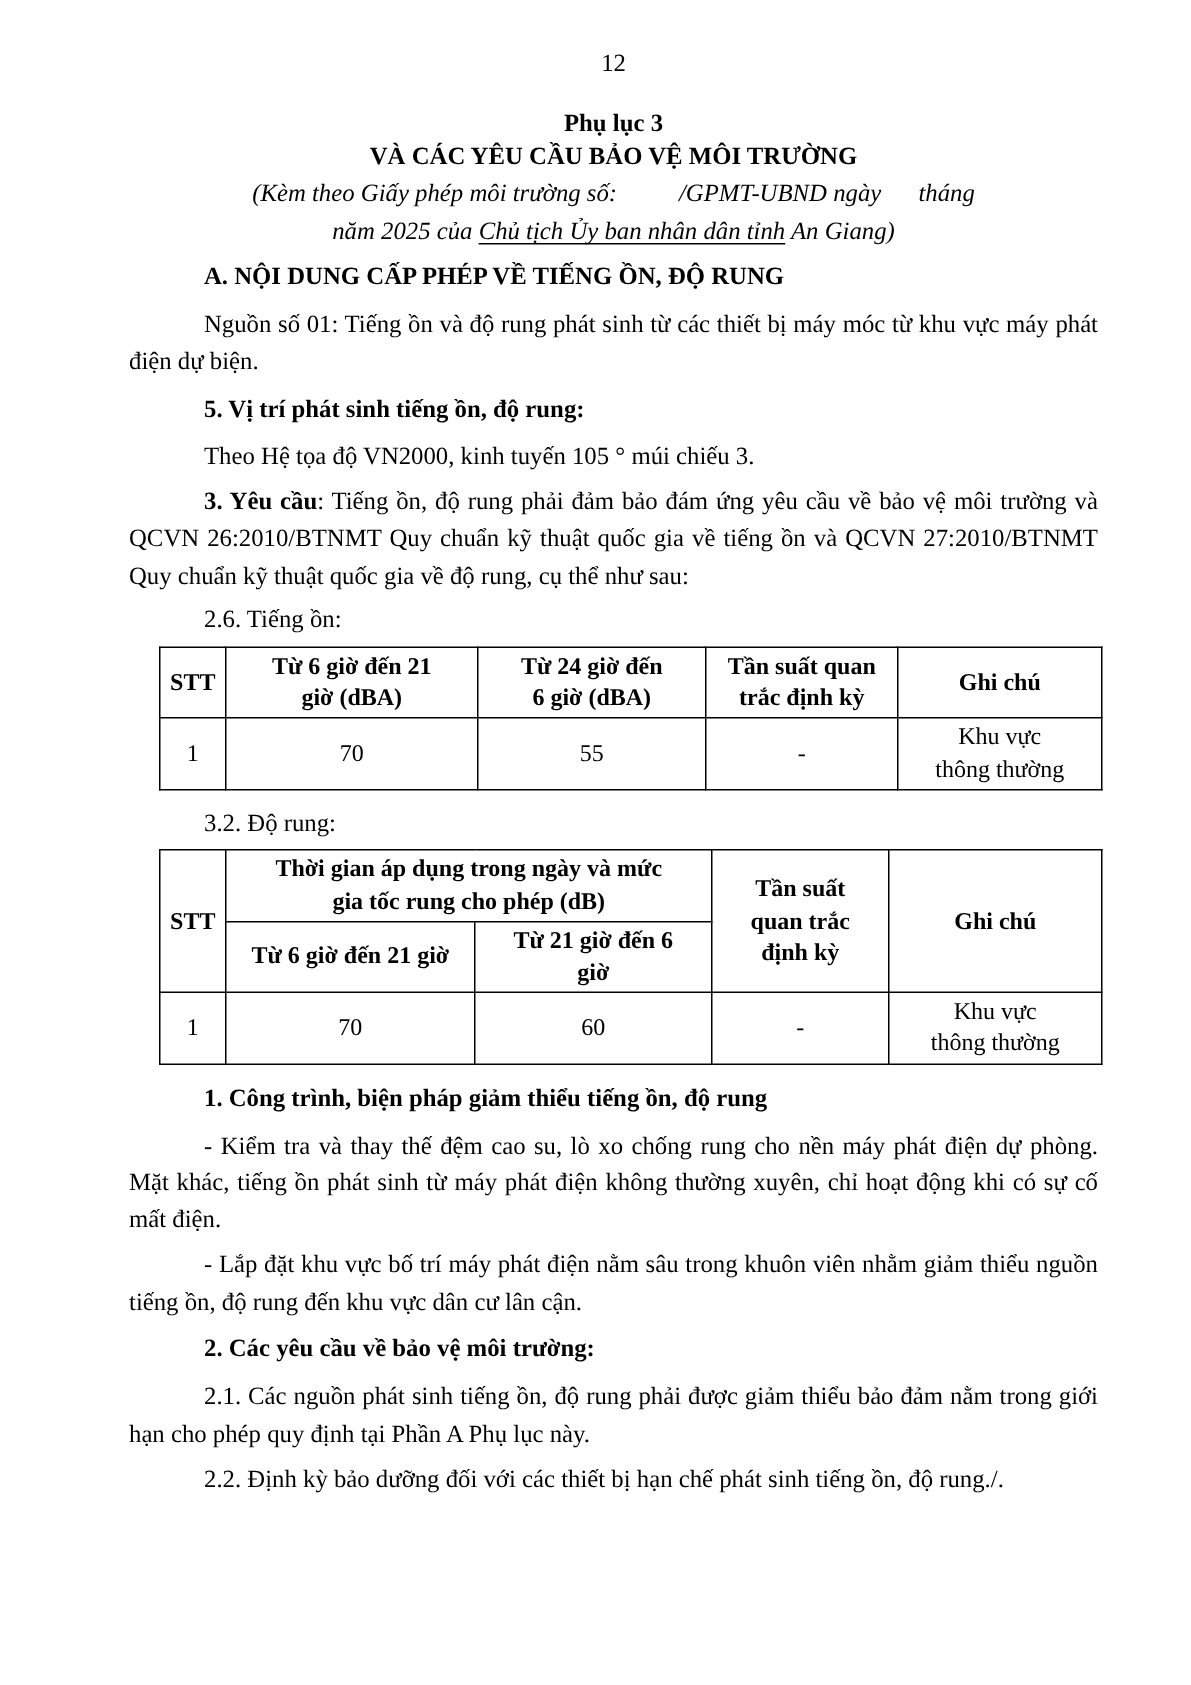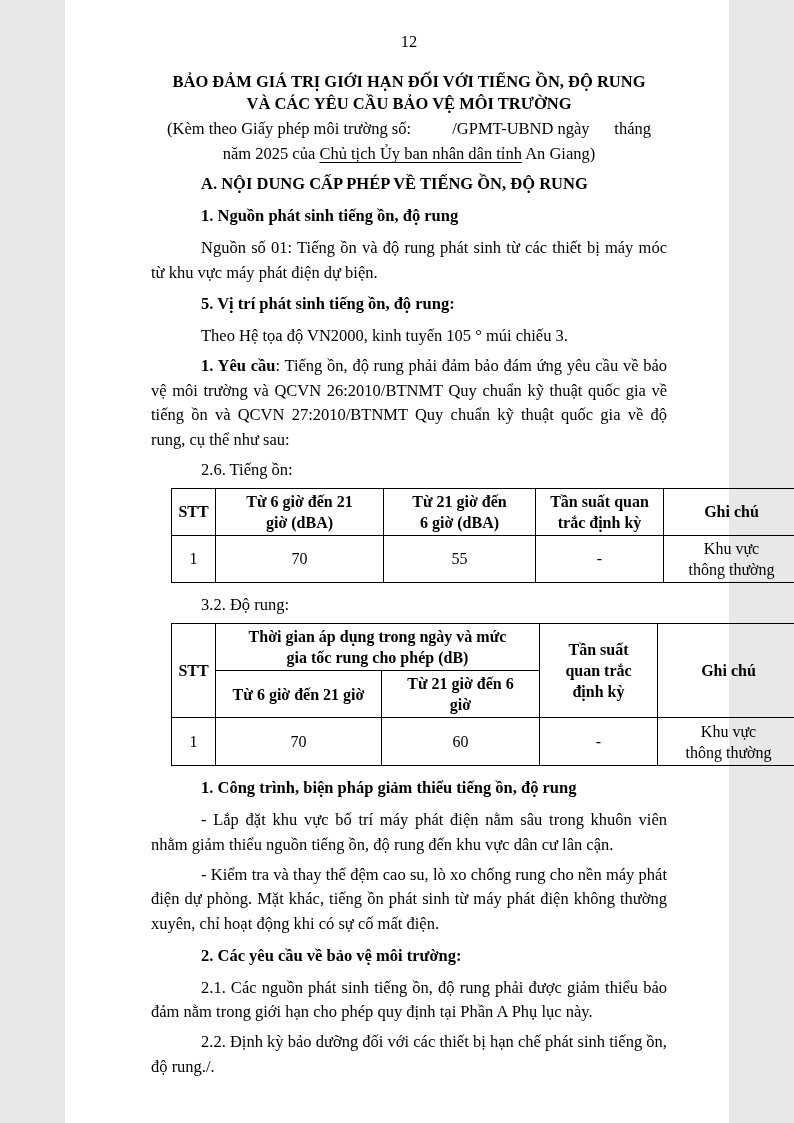--- a/index.html
+++ b/index.html
@@ -1,32 +1,32 @@
 <!DOCTYPE html>
 <html lang="vi"><head>
 <meta charset="utf-8">
 <style>
   html, body { margin: 0; padding: 0; background: #e8e8e8; }
   .page {
     position: relative;
-    width: 664px;
+    width: 794px;
     height: 1123px;
     margin: 0 auto;
     background: #ffffff;
     box-sizing: border-box;
     padding: 30px 62px 40px 86px;
     font-family: "Liberation Serif", "DejaVu Serif", serif;
     font-size: 16.5px;
     line-height: 1.5;
     color: #000;
   }
   .page-number { text-align: center; text-indent: 0; margin: 0 0 16px 0; }
   .bold { font-weight: bold; }
   .doc-head { text-align: center; font-weight: bold; line-height: 1.35; margin: 0; }
-  .doc-note { text-align: center; line-height: 1.4; margin: 2px 0 0 0; white-space: pre-wrap; }
+  .doc-note { text-align: center; font-style: italic; line-height: 1.4; margin: 2px 0 0 0; white-space: pre-wrap; }
   .doc-note .uline { text-decoration: underline; text-underline-offset: 3px; }
   p { margin: 0 0 5px 0; text-align: justify; text-indent: 50px; }
   p.heading { font-weight: bold; margin: 7px 0 7px 0; }
   p.first-heading { }
   table {
     border-collapse: collapse;
     width: 628px;
     margin: 3px 0 10px 20px;
     table-layout: fixed;
     font-size: 16px;
@@ -47,52 +47,51 @@
   .vib-table tr.hdr2 { height: 46px; }
   .vib-table tr.data { height: 48px; }
 </style>
 </head>
 <body>
 
 <div class="page">
 
   <div class="page-number">12</div>
 
-  <div class="doc-head">BẢO ĐẢM GIÁ TRỊ GIỚI HẠN ĐỐI VỚI TIẾNG ỒN, ĐỘ RUNG</div>
+  <div class="doc-head">Phụ lục 3</div>
   <div class="doc-head">VÀ CÁC YÊU CẦU BẢO VỆ MÔI TRƯỜNG</div>
 
   <div class="doc-note">(Kèm theo Giấy phép môi trường số:          /GPMT-UBND ngày      tháng</div>
   <div class="doc-note"><span>năm 2025 của </span><span class="uline">Chủ tịch Ủy ban nhân dân tỉnh</span><span> An Giang)</span></div>
 
   <p class="heading first-heading">A. NỘI DUNG CẤP PHÉP VỀ TIẾNG ỒN, ĐỘ RUNG</p>
 
-  <p class="heading">1. Nguồn phát sinh tiếng ồn, độ rung</p>
   <p>Nguồn số 01: Tiếng ồn và độ rung phát sinh từ các thiết bị máy móc từ khu vực máy phát điện dự biện.</p>
 
   <p class="heading">5. Vị trí phát sinh tiếng ồn, độ rung:</p>
   <p>Theo Hệ tọa độ VN2000, kinh tuyến 105 ° múi chiếu 3.</p>
 
-  <p><span class="bold">1. Yêu cầu</span><span>: Tiếng ồn, độ rung phải đảm bảo đám ứng yêu cầu về bảo vệ môi trường và QCVN 26:2010/BTNMT Quy chuẩn kỹ thuật quốc gia về tiếng ồn và QCVN 27:2010/BTNMT Quy chuẩn kỹ thuật quốc gia về độ rung, cụ thể như sau:</span></p>
+  <p><span class="bold">3. Yêu cầu</span><span>: Tiếng ồn, độ rung phải đảm bảo đám ứng yêu cầu về bảo vệ môi trường và QCVN 26:2010/BTNMT Quy chuẩn kỹ thuật quốc gia về tiếng ồn và QCVN 27:2010/BTNMT Quy chuẩn kỹ thuật quốc gia về độ rung, cụ thể như sau:</span></p>
 
   <p>2.6. Tiếng ồn:</p>
 
   <table class="noise-table">
     <colgroup>
       <col style="width:44px">
         <col style="width:168px">
         <col style="width:152px">
         <col style="width:128px">
         <col style="width:136px">
     </colgroup>
     <tbody>
         <tr class="hdr">
       <th>STT</th>
       <th>Từ 6 giờ đến 21
 giờ (dBA)</th>
-      <th>Từ 21 giờ đến
+      <th>Từ 24 giờ đến
 6 giờ (dBA)</th>
       <th>Tần suất quan
 trắc định kỳ</th>
       <th>Ghi chú</th>
     </tr>
     <tr class="data">
       <td>1</td>
       <td>70</td>
       <td>55</td>
       <td>-</td>
@@ -133,20 +132,20 @@
       <td>60</td>
       <td>-</td>
       <td>Khu vực
 thông thường</td>
     </tr>
   </tbody>
     </table>
 
 
   <p class="heading">1. Công trình, biện pháp giảm thiểu tiếng ồn, độ rung</p>
+  <p>- Kiểm tra và thay thế đệm cao su, lò xo chống rung cho nền máy phát điện dự phòng. Mặt khác, tiếng ồn phát sinh từ máy phát điện không thường xuyên, chỉ hoạt động khi có sự cố mất điện.</p>
   <p>- Lắp đặt khu vực bố trí máy phát điện nằm sâu trong khuôn viên nhằm giảm thiểu nguồn tiếng ồn, độ rung đến khu vực dân cư lân cận.</p>
-  <p>- Kiểm tra và thay thế đệm cao su, lò xo chống rung cho nền máy phát điện dự phòng. Mặt khác, tiếng ồn phát sinh từ máy phát điện không thường xuyên, chỉ hoạt động khi có sự cố mất điện.</p>
 
   <p class="heading">2. Các yêu cầu về bảo vệ môi trường:</p>
   <p>2.1. Các nguồn phát sinh tiếng ồn, độ rung phải được giảm thiểu bảo đảm nằm trong giới hạn cho phép quy định tại Phần A Phụ lục này.</p>
   <p>2.2. Định kỳ bảo dưỡng đối với các thiết bị hạn chế phát sinh tiếng ồn, độ rung./.</p>
 
 </div>
 
 </body></html>

